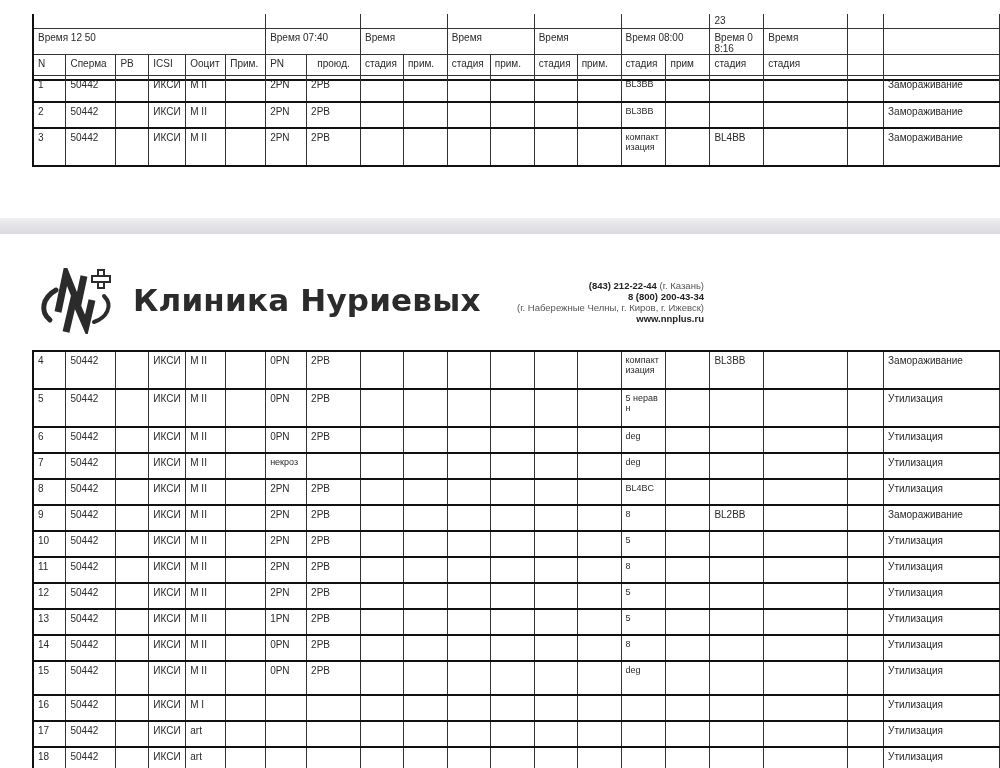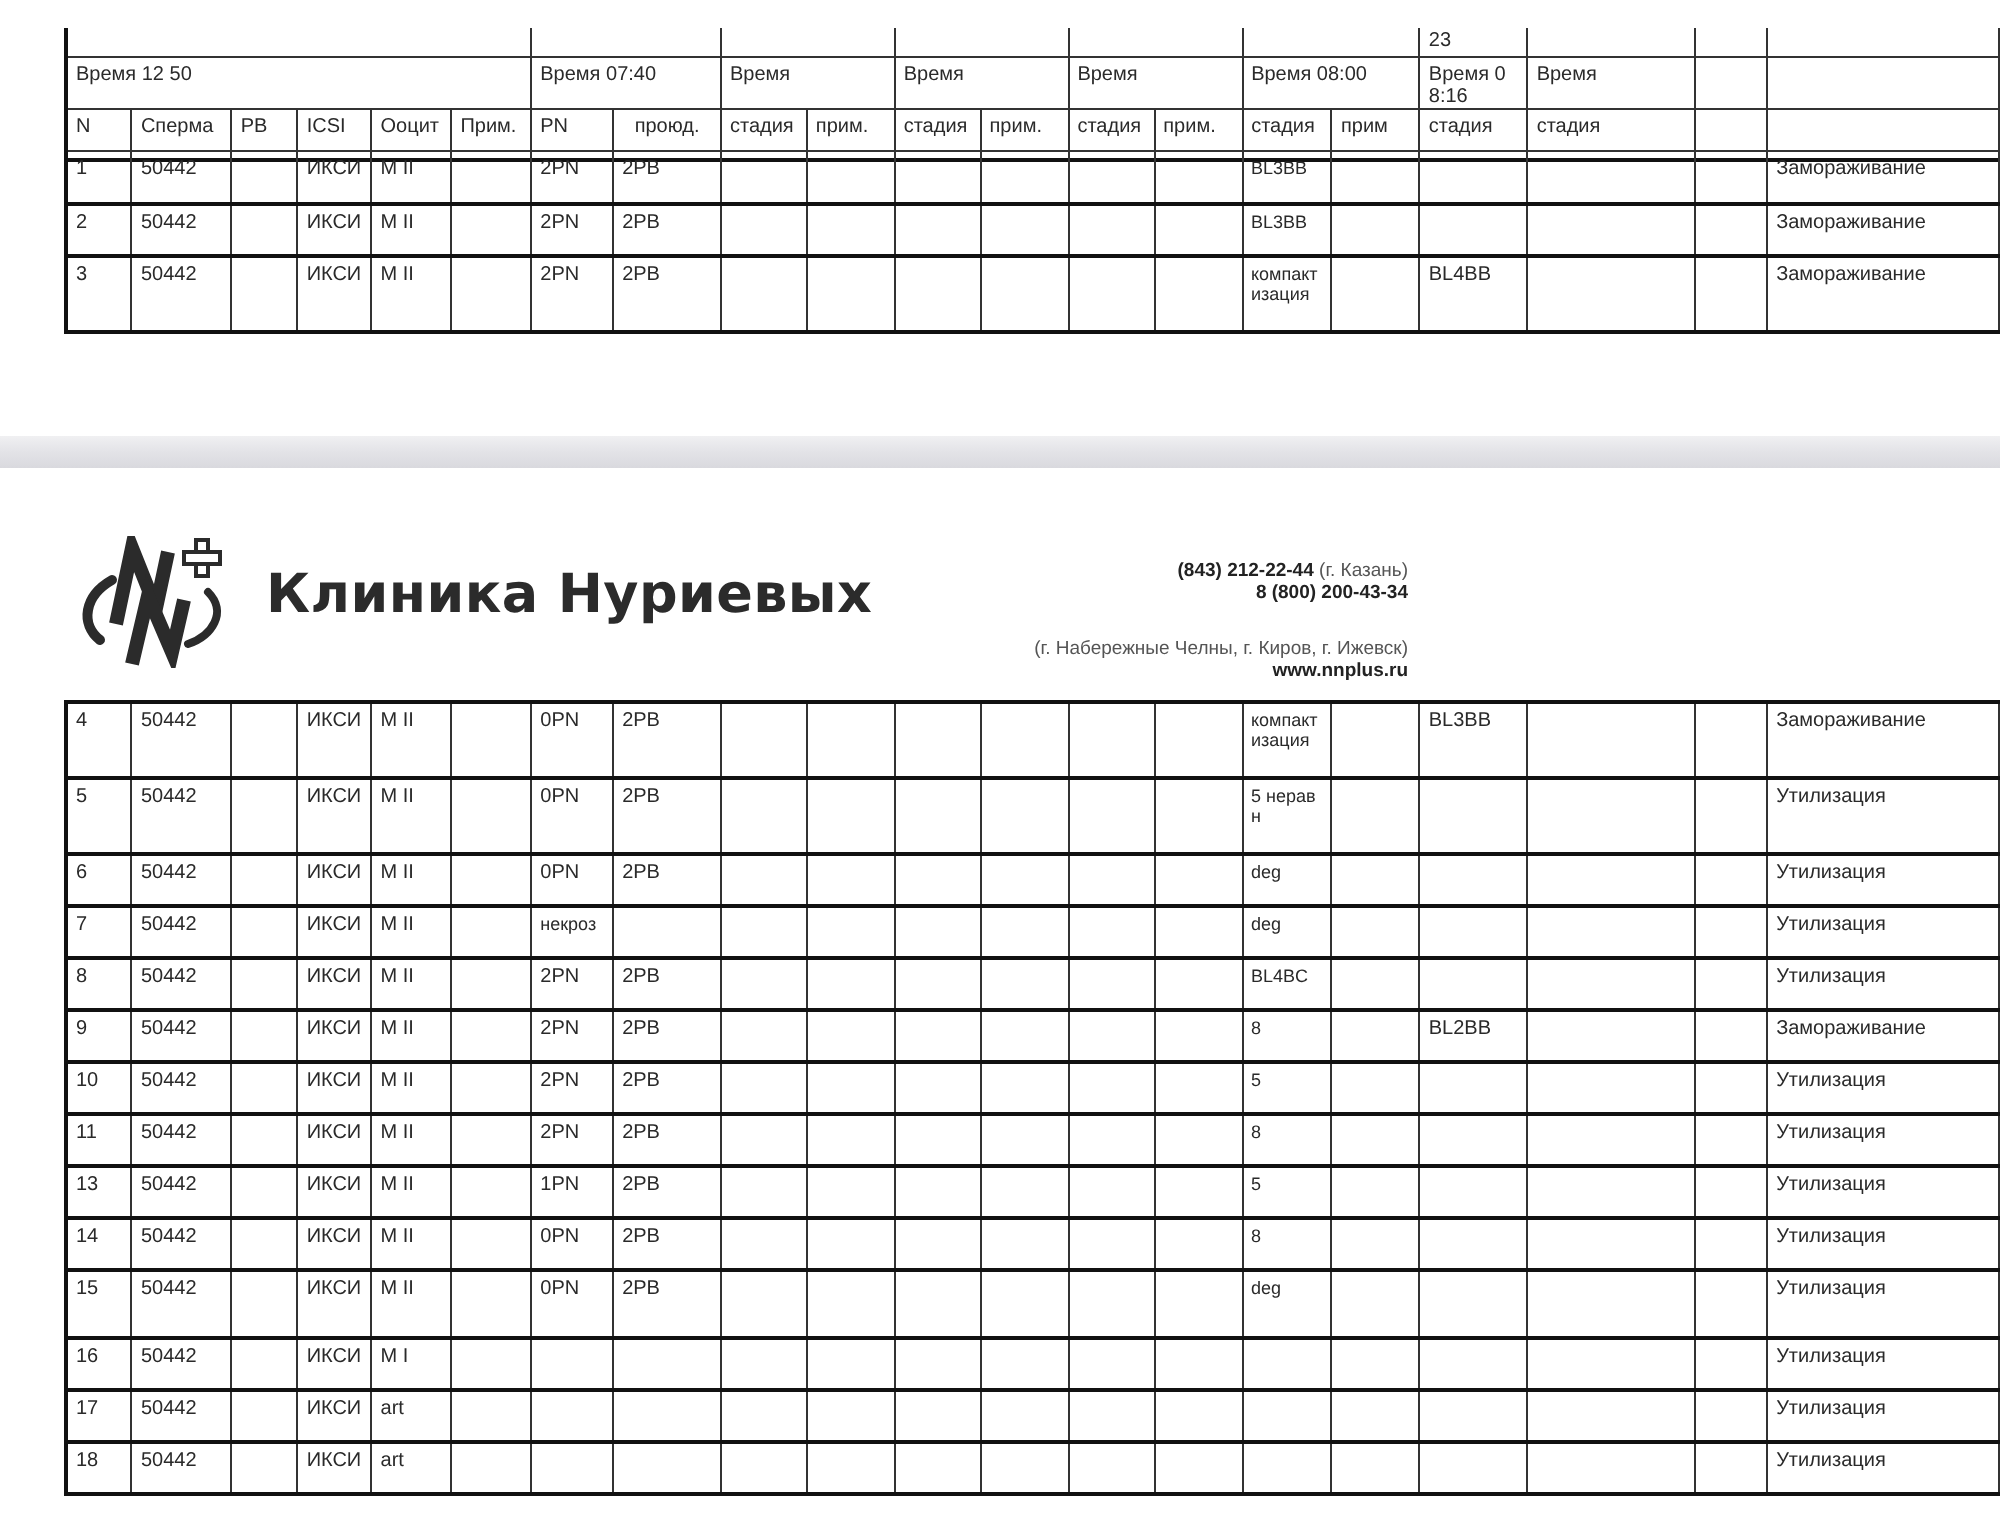--- a/index.html
+++ b/index.html
@@ -34,30 +34,30 @@
   .bot-table tr:first-child td { border-top: 2px solid #111; }
   .top-table tr:last-child td { border-bottom: 2px solid #111; }
   .bot-table tr:last-child td { border-bottom: 2px solid #111; }
   td.small { font-size: 9px; line-height: 10px; }
 
   
   .logo {
     position: absolute; left: 36px; top: 34px; width: 88px; height: 66px;
   }
   .brand {
-    position: absolute; left: 133px; top: 48px; font-size: 27px; font-weight: bold;
+    position: absolute; left: 133px; top: 48px; font-size: 31px; font-weight: bold;
     color: #2b2b2b; letter-spacing: 0.2px;
     font-family: "DejaVu Sans", sans-serif;
   }
   .contacts {
     position: absolute; right: 296px; top: 46px; text-align: right;
     font-size: 9.5px; line-height: 11px; color: #333;
   }
   .contacts b { color: #222; }
-  .contacts .light { color: #555; font-weight: normal; margin-top: 17px; }
+  .contacts .light { color: #555; font-weight: normal; }
 </style>
 </head>
 <body>
 
 <div class="page page-top">
   <table class="grid top-table">
     <colgroup>
       <col style="width:33px">
         <col style="width:50px">
         <col style="width:33px">
@@ -436,20 +436,42 @@
           <td></td>
           <td></td>
           <td class="small">8</td>
           <td></td>
           <td></td>
           <td></td>
           <td></td>
           <td>Утилизация</td>
         </tr>
         <tr class="rowsep" style="height: 26px;">
+          <td class="first">12</td>
+          <td>50442</td>
+          <td></td>
+          <td>ИКСИ</td>
+          <td>M II</td>
+          <td></td>
+          <td>2PN</td>
+          <td>2PB</td>
+          <td></td>
+          <td></td>
+          <td></td>
+          <td></td>
+          <td></td>
+          <td></td>
+          <td class="small">5</td>
+          <td></td>
+          <td></td>
+          <td></td>
+          <td></td>
+          <td>Утилизация</td>
+        </tr>
+        <tr class="rowsep" style="height: 26px;">
           <td class="first">13</td>
           <td>50442</td>
           <td></td>
           <td>ИКСИ</td>
           <td>M II</td>
           <td></td>
           <td>1PN</td>
           <td>2PB</td>
           <td></td>
           <td></td>

